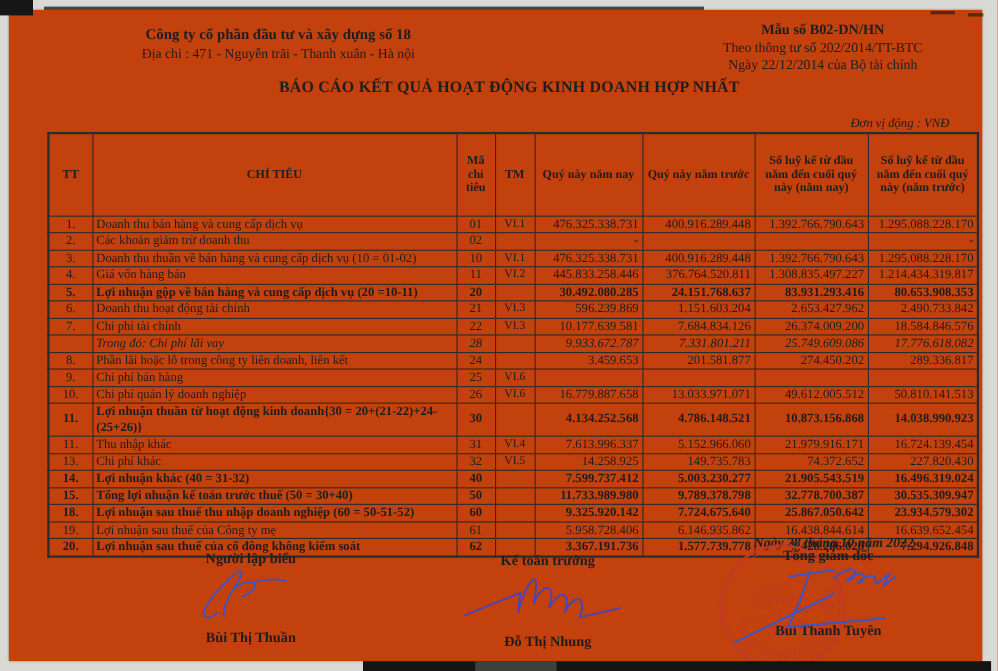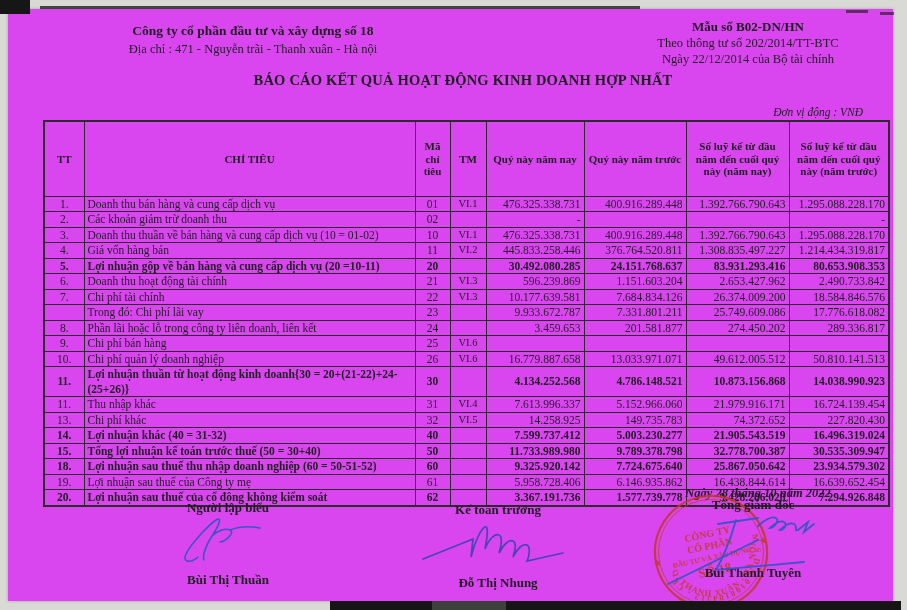--- a/index.html
+++ b/index.html
@@ -4,21 +4,21 @@
 <style>
   html,body{margin:0;padding:0;}
   body{
     width:907px;height:610px;position:relative;overflow:hidden;
     background:#d9d9d5;
     font-family:"Liberation Serif","DejaVu Serif",serif;
     color:#1e1e20;
   }
   .page{
     position:absolute;left:8px;top:9px;width:885px;height:592px;
-    background:#d946ef;
+    background:#c2410c;
     box-shadow:0 0 3px rgba(0,0,0,.25);
   }
   
   .artifact{position:absolute;background:#161616;}
   
   .hdr-left{position:absolute;left:60px;top:14px;width:370px;text-align:center;}
   .hdr-left .company{font-weight:bold;font-size:13.5px;}
   .hdr-left .address{font-size:12.5px;margin-top:3px;}
   .hdr-right{position:absolute;left:575px;top:10px;width:330px;text-align:center;}
   .hdr-right .form-no{font-weight:bold;font-size:13px;}
@@ -50,21 +50,21 @@
   col.c-qnow{width:98px;}
   col.c-qprev{width:102px;}
   col.c-ynow{width:103px;}
   col.c-yprev{width:100px;}
   td.col-tt{text-align:center;}
   td.col-label{text-align:left;}
   td.col-code{text-align:center;}
   td.col-tm{text-align:center;font-size:10.5px;}
   td.num{text-align:right;}
   tr.bold td{font-weight:bold;}
-  tr.italic td{}
+  tr.italic td{font-style:italic;}
   
   .date-line{
     position:absolute;left:610px;top:477px;width:280px;text-align:center;
     font-weight:bold;font-style:italic;font-size:12.5px;
   }
   .sig-block{position:absolute;text-align:center;}
   .sig-title{font-weight:bold;font-size:13px;}
   .sig-name{font-weight:bold;font-size:13px;position:absolute;width:100%;left:0;}
   .sig-svg{position:absolute;}
   .stamp{position:absolute;left:618px;top:483px;width:170px;height:118px;opacity:.88;}
@@ -185,21 +185,21 @@
           <td class="col-code">22</td>
           <td class="col-tm">VI.3</td>
           <td class="num">10.177.639.581</td>
           <td class="num">7.684.834.126</td>
           <td class="num">26.374.009.200</td>
           <td class="num">18.584.846.576</td>
         </tr>
         <tr class="italic">
           <td class="col-tt"></td>
           <td class="col-label">Trong đó: Chi phí lãi vay</td>
-          <td class="col-code">23</td>
+          <td class="col-code">28</td>
           <td class="col-tm"></td>
           <td class="num">9.933.672.787</td>
           <td class="num">7.331.801.211</td>
           <td class="num">25.749.609.086</td>
           <td class="num">17.776.618.082</td>
         </tr>
         <tr class="normal">
           <td class="col-tt">8.</td>
           <td class="col-label">Phần lãi hoặc lỗ trong công ty liên doanh, liên kết</td>
           <td class="col-code">24</td>

